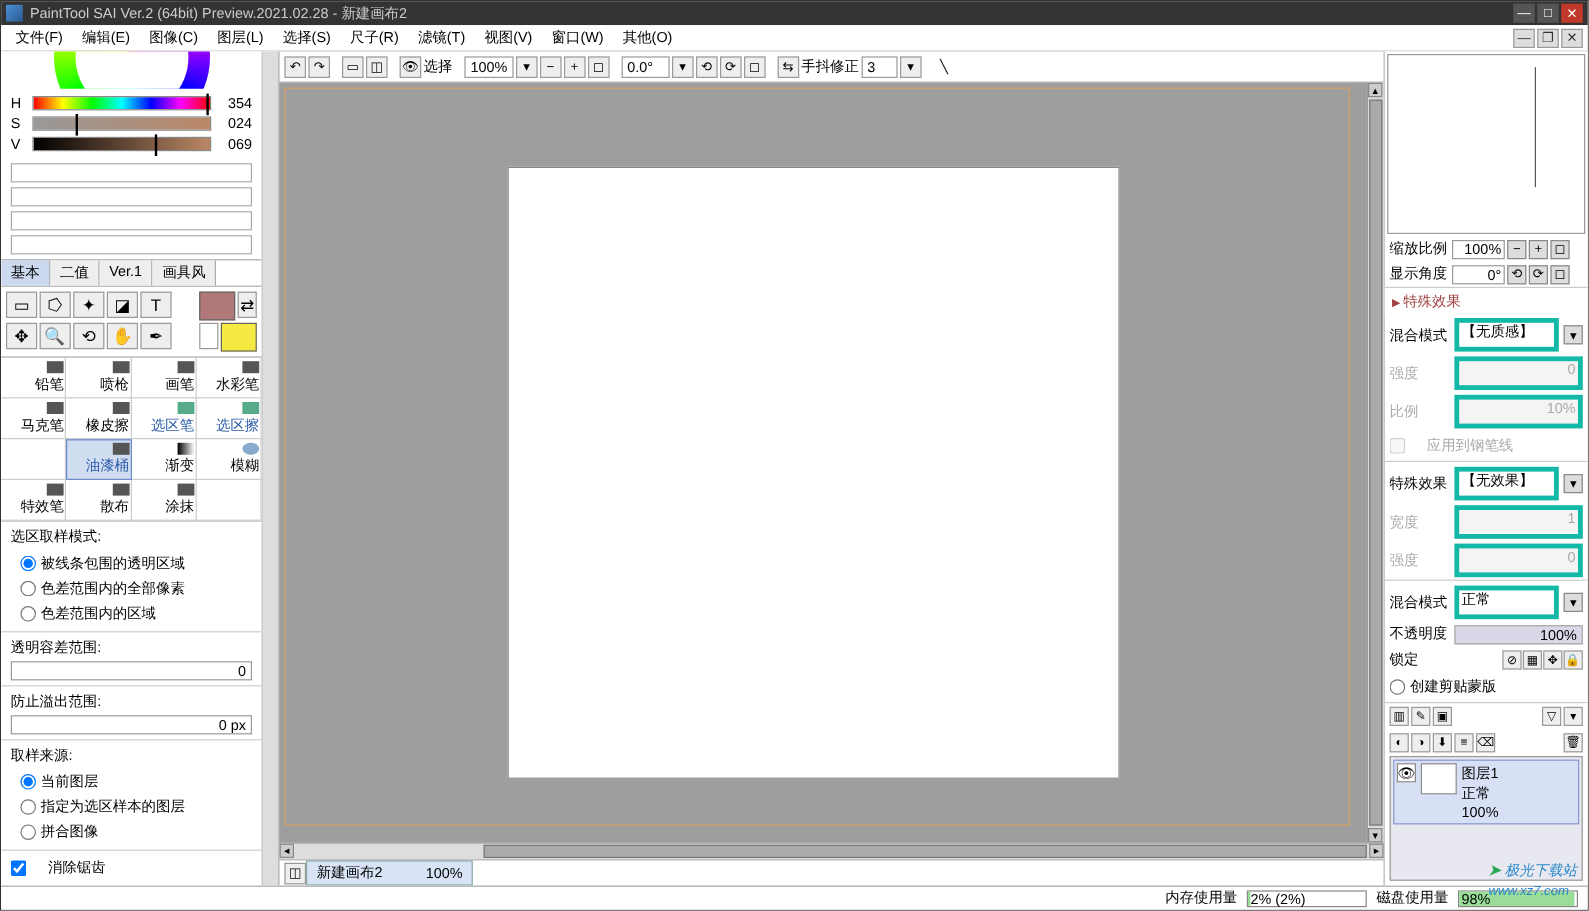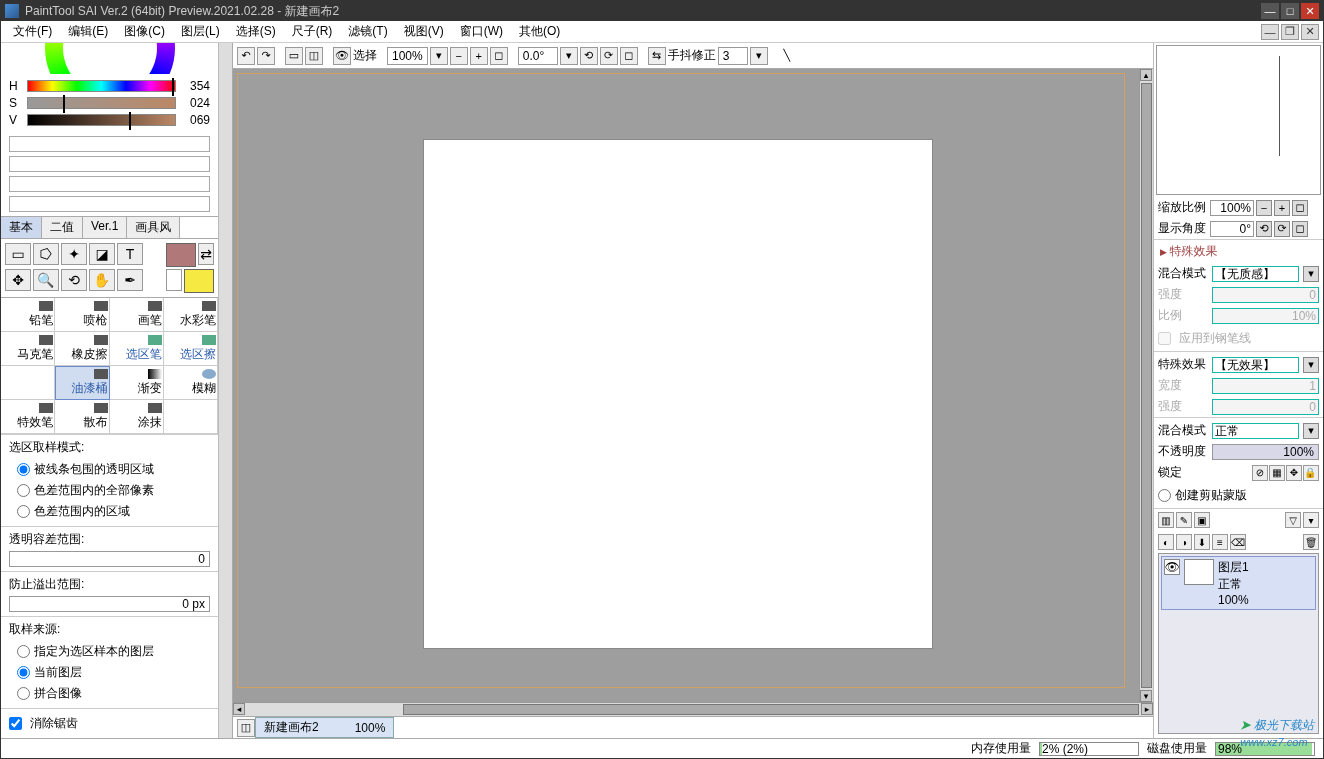--- a/index.html
+++ b/index.html
@@ -46,21 +46,21 @@
 .brushcell { height: 34px; border-right:1px solid #ccc; border-bottom:1px solid #ccc; display:flex; flex-direction:column; align-items:flex-end; justify-content:center; font-size:11px; cursor:pointer; padding:1px; }
 .brushcell.sel { background:#d0dcf0; color:#2a5aa8; border:1px solid #6a8acc; }
 .brushcell.blue { color:#2a5aa8; }
 .brushicon { width:14px; height:10px; background:#555; margin-bottom:1px; }
 .section { padding: 4px 8px; border-top: 1px solid #ccc; }
 .sectiontitle { margin-bottom: 3px; }
 .radio { display: flex; align-items: center; gap: 4px; padding: 2px 0 2px 8px; cursor:pointer; }
 .radio input { margin:0; }
 .valbox { display:flex; align-items:center; }
 .valbox .bar { flex:1; height:16px; border:1px solid #999; background:#fff; text-align:right; padding:0 4px; line-height:14px; }
-.chk { display:flex; align-items:center; gap:8px; padding:2px 0; }
+.chk { display:flex; align-items:center; gap:18px; padding:2px 0; }
 .center { flex: 1; display: flex; flex-direction: column; background: #9e9e9e; min-width:0; }
 .topbar { height: 26px; background: #fff; border-bottom:1px solid #aaa; display:flex; align-items:center; padding:0 4px; gap:2px; }
 .tbicon { width:18px; height:18px; border:1px solid #999; background:#eee; cursor:pointer; display:flex; align-items:center; justify-content:center; font-size:11px; }
 .tbsep { width:6px; }
 .tbfield { height:18px; border:1px solid #999; background:#fff; padding:0 4px; display:flex; align-items:center; min-width:40px; }
 .canvaswrap { flex:1; position:relative; display:flex; min-height:0; }
 .canvasarea { flex:1; background:#9e9e9e; position:relative; overflow:hidden; }
 .canvasborder { position:absolute; inset:4px 14px 14px 4px; border:1px solid #d4a060; }
 .canvas { position:absolute; left:190px; top:70px; width:510px; height:510px; background:#fff; border:1px solid #888; }
 .vscroll { width:14px; background:#ddd; border-left:1px solid #999; position:relative; }
@@ -75,21 +75,21 @@
 .rightpanel { width: 170px; background:#fff; border-left:1px solid #bbb; display:flex; flex-direction:column; }
 .navigator { height:150px; border-bottom:1px solid #aaa; margin:2px; border:1px solid #999; background:#fff; position:relative; }
 .navigator .line { position:absolute; right:40px; top:10px; width:1px; height:100px; background:#555; }
 .rrow { display:flex; align-items:center; padding:2px 4px; gap:2px; }
 .rlabel { flex:0 0 50px; }
 .rval { width:44px; text-align:right; border:1px solid #999; background:#fff; padding:0 2px; height:16px; line-height:14px; }
 .rbtn { width:16px; height:16px; border:1px solid #888; background:#ddd; display:flex; align-items:center; justify-content:center; font-size:11px; cursor:pointer; }
 .rhdr { background:#fff; padding:3px 6px; border-top:1px solid #ccc; color:#a04040; }
 .rhdr::before { content:"▶ "; font-size:9px; }
 .proprow { display:flex; align-items:center; padding:2px 4px; gap:4px; }
-.propsel { flex:1; border:1px solid #14b8a6; background:#fff; height:16px; padding:0 2px; line-height:14px; }
+.propsel { flex:1; border:4px solid #14b8a6; background:#fff; height:28px; padding:0 2px; line-height:14px; }
 .proprow.dis { color:#aaa; }
 .proprow.dis .propsel { background:#f4f4f4; color:#aaa; }
 .opbar { flex:1; height:16px; border:1px solid #999; background:linear-gradient(to right,#d8d8e8,#d8d8e8); text-align:right; padding:0 4px; line-height:14px; }
 .lockrow { display:flex; align-items:center; padding:2px 4px; gap:4px; }
 .lockicons { display:flex; gap:1px; margin-left:auto; }
 .licon { width:16px; height:16px; border:1px solid #999; background:#eee; cursor:pointer; display:flex; align-items:center; justify-content:center; font-size:10px; }
 .layertools { display:flex; padding:3px 4px; gap:2px; border-top:1px solid #ccc; flex-wrap:wrap; }
 .layerlist { flex:1; background:#e8e8f0; margin:0 4px 4px; border:1px solid #999; padding:2px; }
 .layeritem { background:#d8e0f5; border:1px solid #8898cc; display:flex; padding:2px; gap:4px; cursor:pointer; }
 .layeritem .eye { width:16px; height:16px; border:1px solid #888; background:#fff; display:flex; align-items:center; justify-content:center; }
@@ -283,26 +283,26 @@
       </div>
       <div class="section">
         <div class="sectiontitle">防止溢出范围:</div>
         <div class="valbox">
             <div class="bar">0 px</div>
           </div>
       </div>
       <div class="section">
         <div class="sectiontitle">取样来源:</div>
         <label class="radio">
+            <input type="radio" checked="" style="">
+            <span>当前图层</span>
+          </label>
+        <label class="radio">
             <input type="radio" style="">
             <span>指定为选区样本的图层</span>
-          </label>
-        <label class="radio">
-            <input type="radio" checked="" style="">
-            <span>当前图层</span>
           </label>
         <label class="radio">
             <input type="radio" style="">
             <span>拼合图像</span>
           </label>
       </div>
       <div class="section">
         <label class="chk">
             <input type="checkbox" checked="" style="">
             <span>消除锯齿</span>

